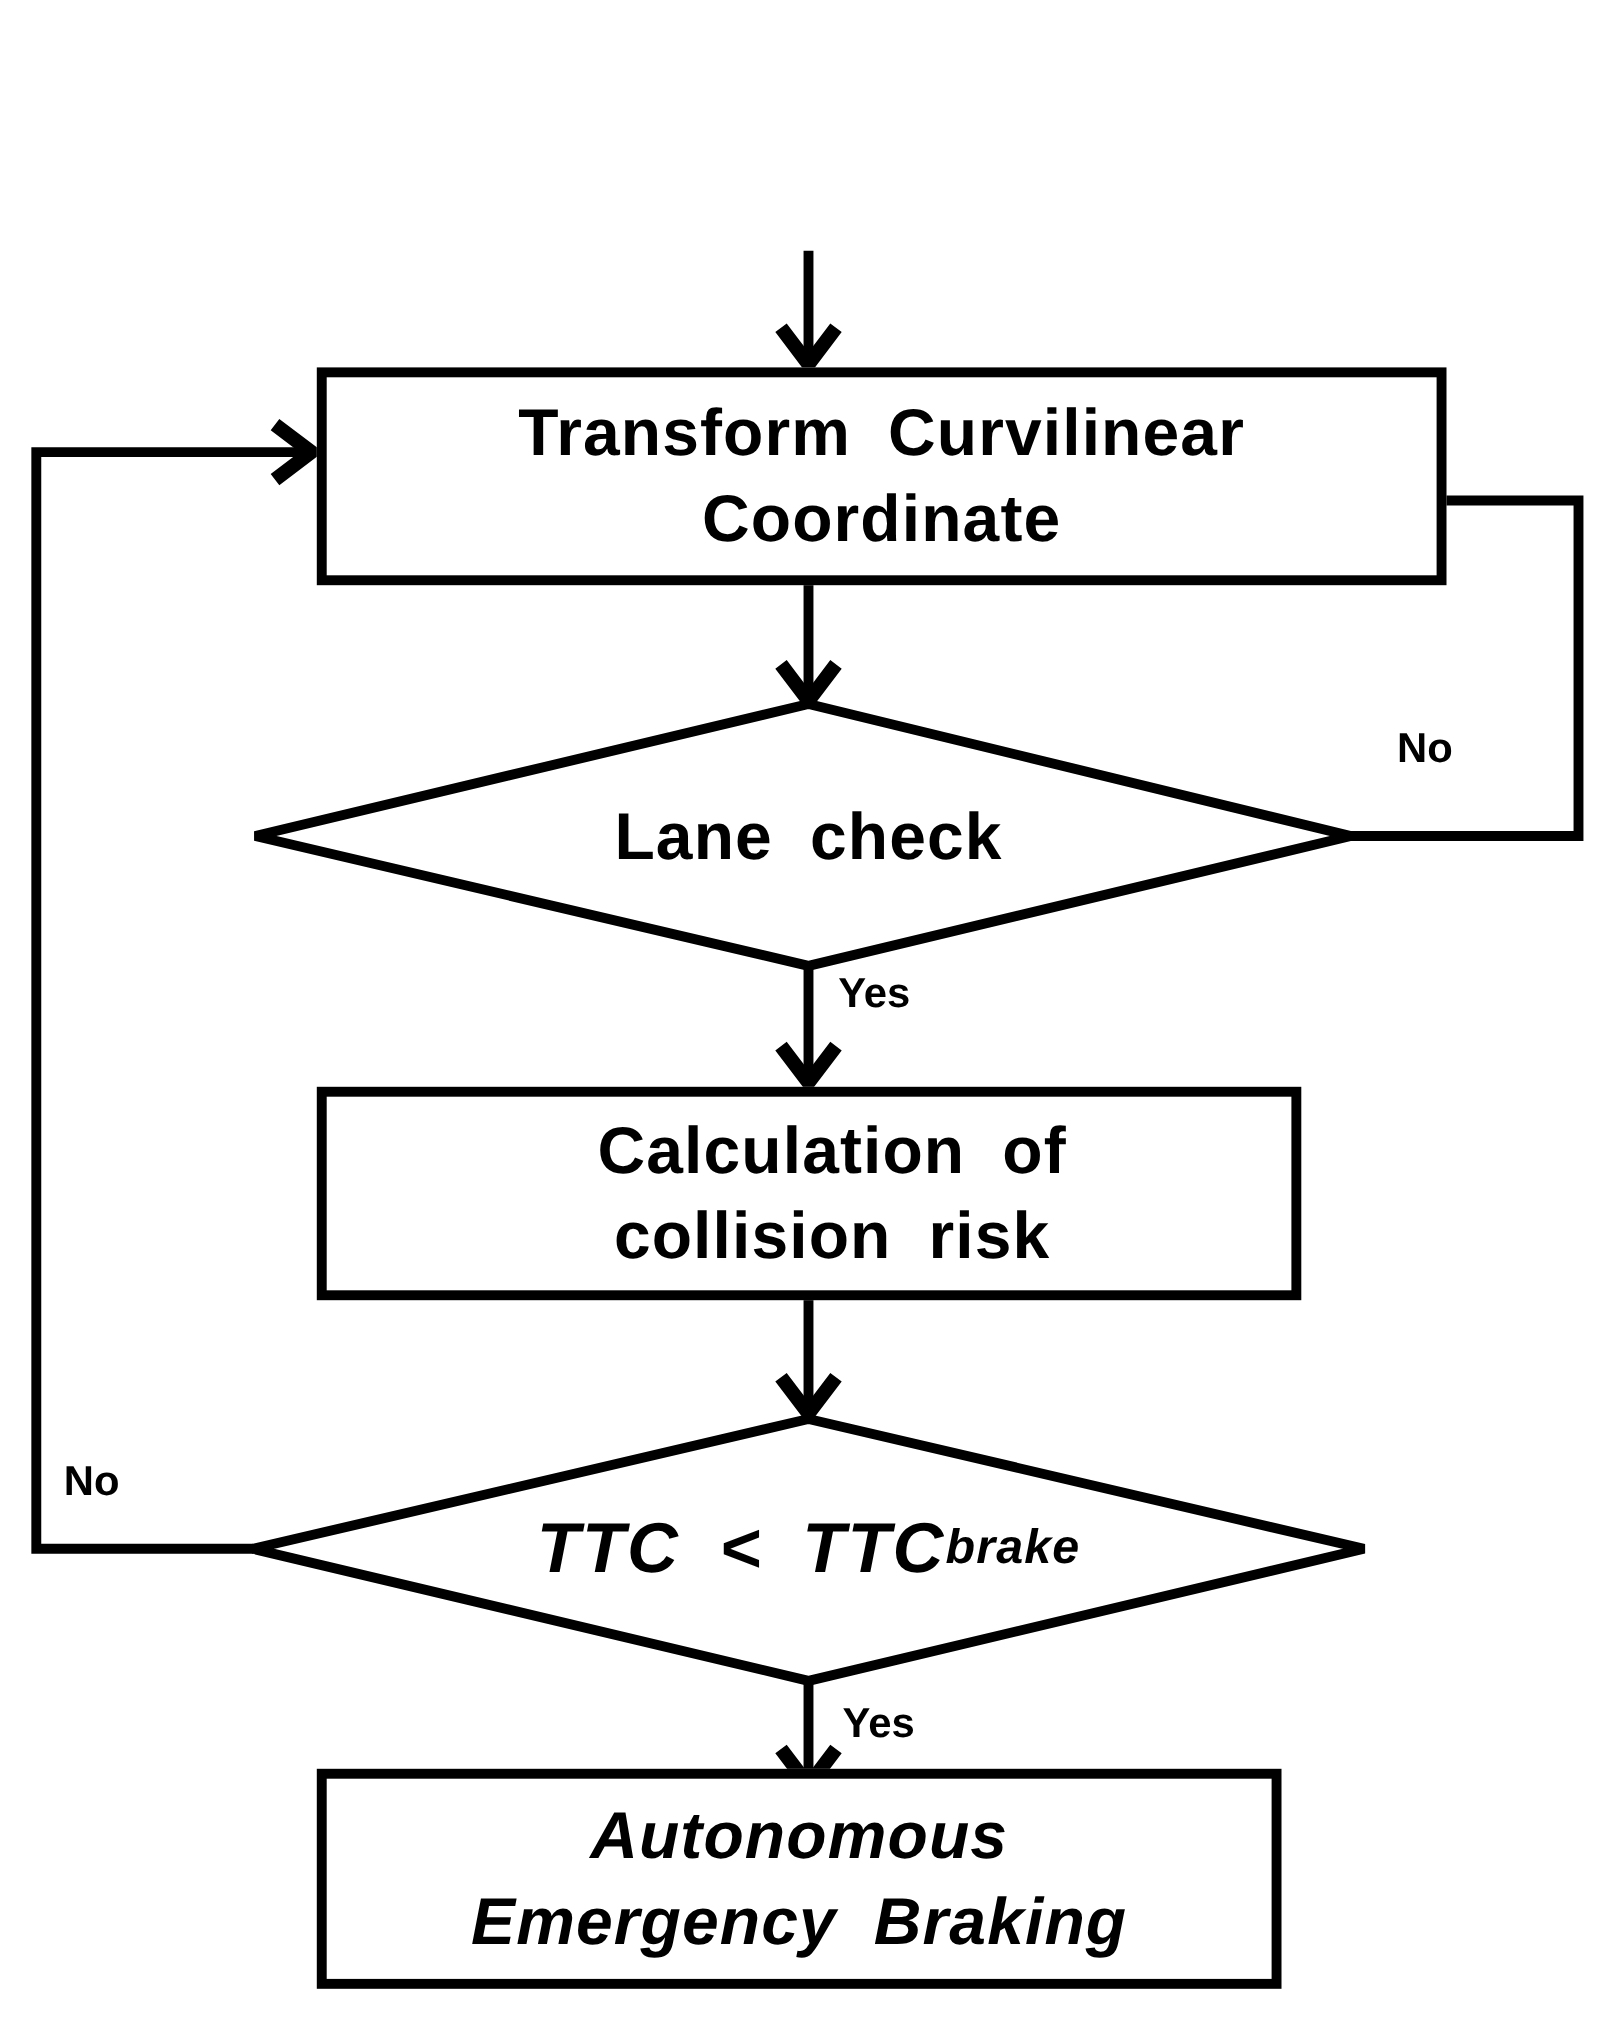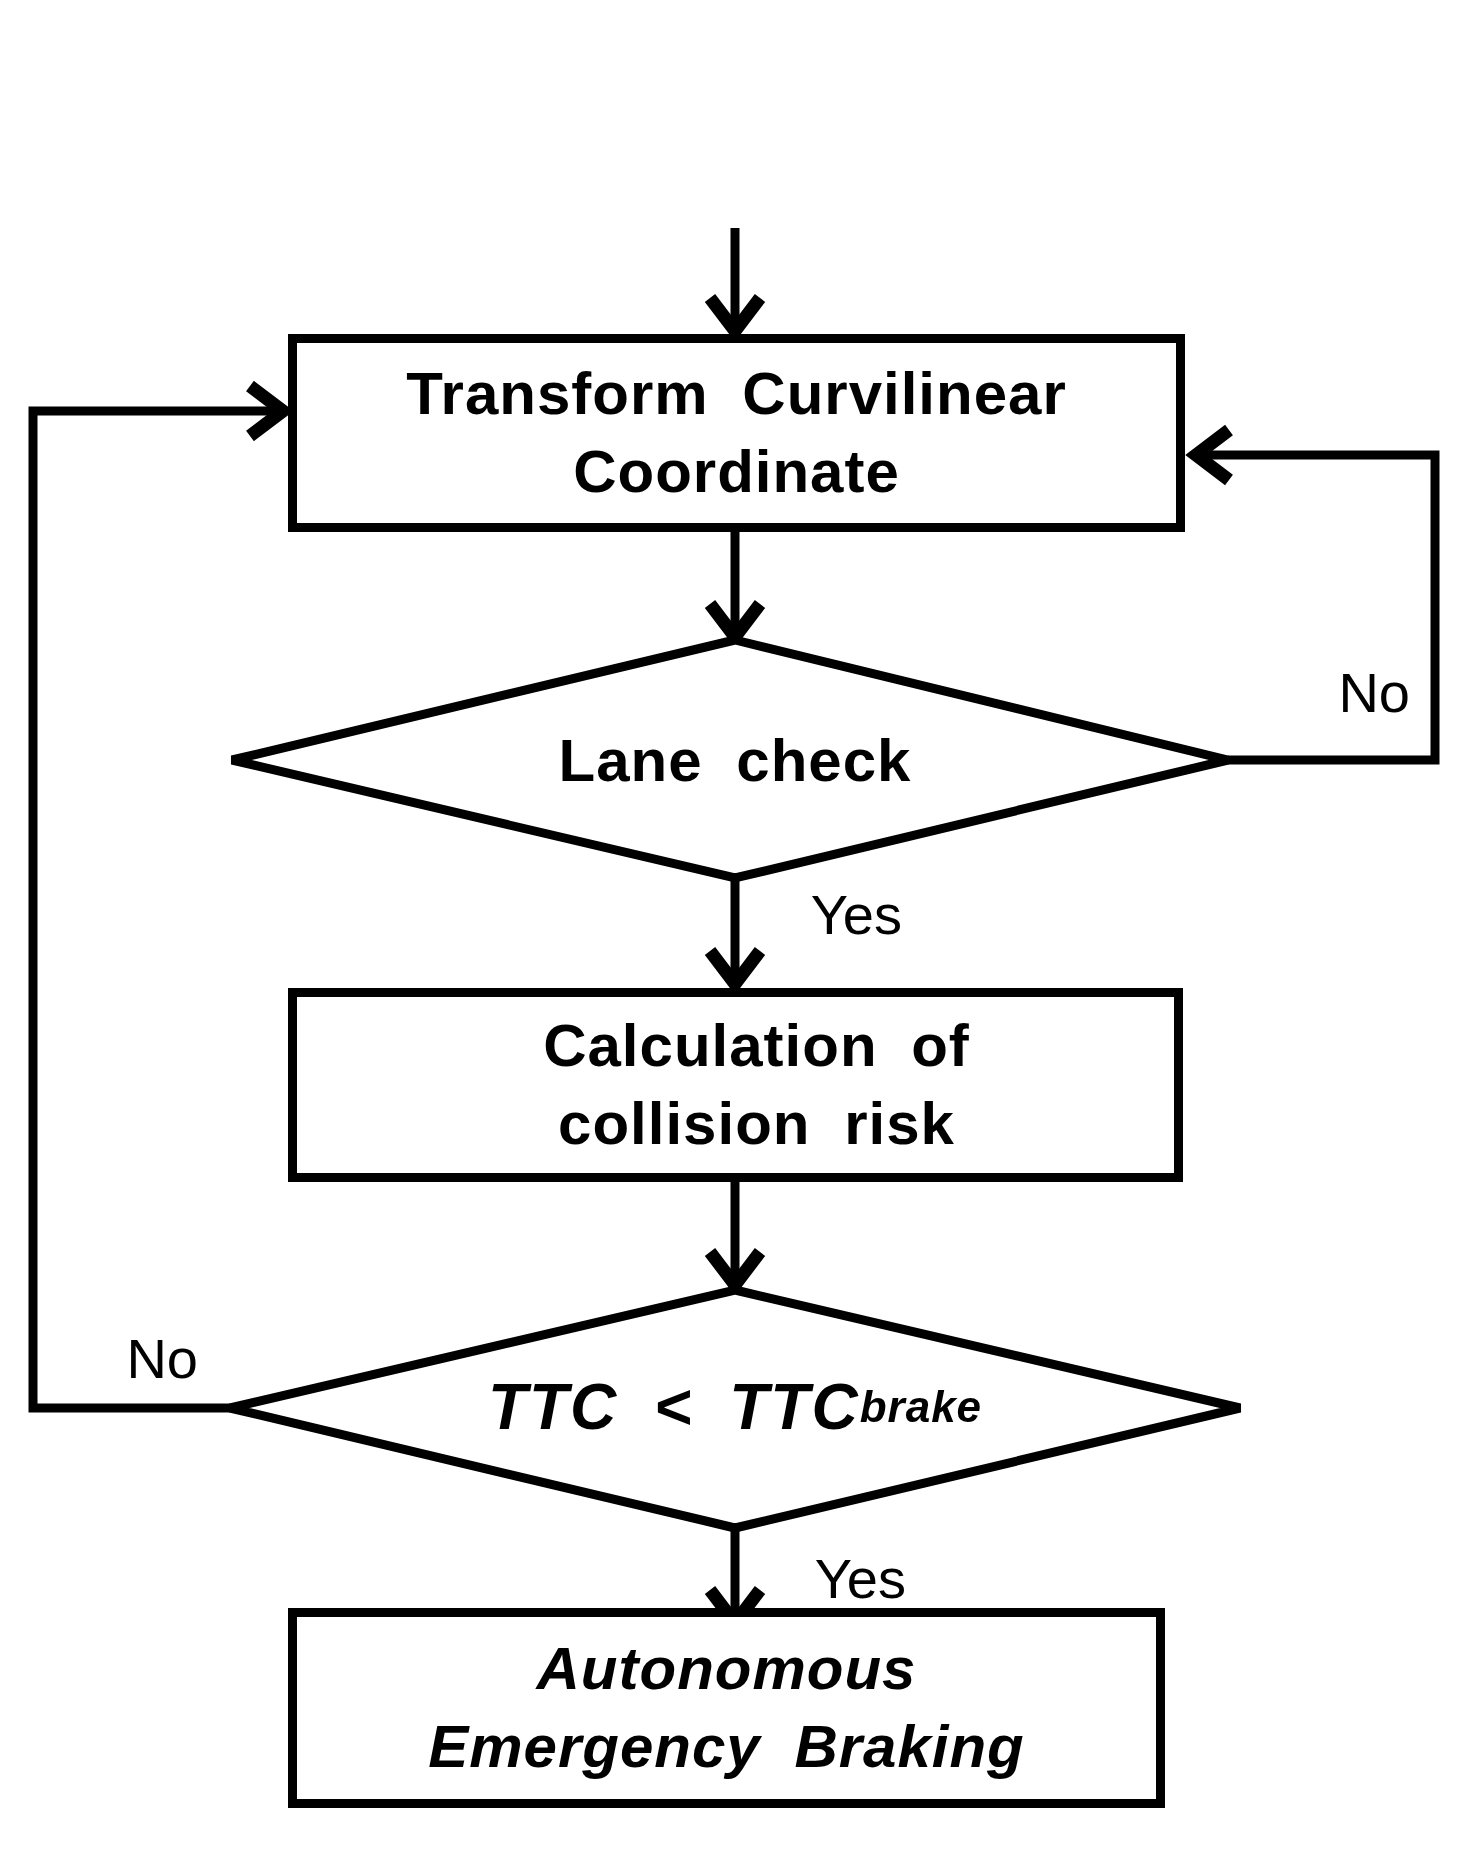--- a/index.html
+++ b/index.html
@@ -60,23 +60,23 @@
     letter-spacing: 2px;
   }
   .math-label sub {
     font-size: 44px;
     line-height: 0;
     vertical-align: -14px;
     letter-spacing: 1px;
   }
   .edge-label {
     position: absolute;
-    font-size: 56px;
-    font-weight: 400;
-    text-align: right;
+    font-size: 38px;
+    font-weight: 700;
+    text-align: left;
     white-space: nowrap;
   }
 </style>
 </head>
 <body>
 
 <div id="figure">
 
   <svg id="connector-layer" viewBox="0 0 1462 1857" xmlns="http://www.w3.org/2000/svg" fill="none" stroke="#000000" stroke-width="9">
 
@@ -96,21 +96,21 @@
     <path stroke-width="13" d="M710,1252 L735,1285 L760,1252"></path>
     <path stroke-width="13" d="M710,1590 L735,1623 L760,1590"></path>
     <path stroke-width="13" d="M1229,430 L1196,455 L1229,480"></path>
     <path stroke-width="13" d="M250,386 L283,411 L250,436"></path>
 
     <polygon fill="#ffffff" points="735,640 1228,760 735,878 232,760"></polygon>
     <polygon fill="#ffffff" points="735,1290 1240,1408 735,1528 230,1408"></polygon>
   </svg>
 
 
-  <div class="node-rect" style="left:288px; top:334px; width:897px; height:198px;">
+  <div class="node-rect" style="left:288px; top:334px; width:1027px; height:198px;">
     <div class="node-label">Transform Curvilinear
 Coordinate</div>
   </div>
 
   <div class="node-rect" style="left:288px; top:988px; width:895px; height:194px;padding-left:42px;">
     <div class="node-label">Calculation of
 collision risk</div>
   </div>
 
   <div class="node-rect" style="left:288px; top:1608px; width:877px; height:200px;font-style:italic;">

